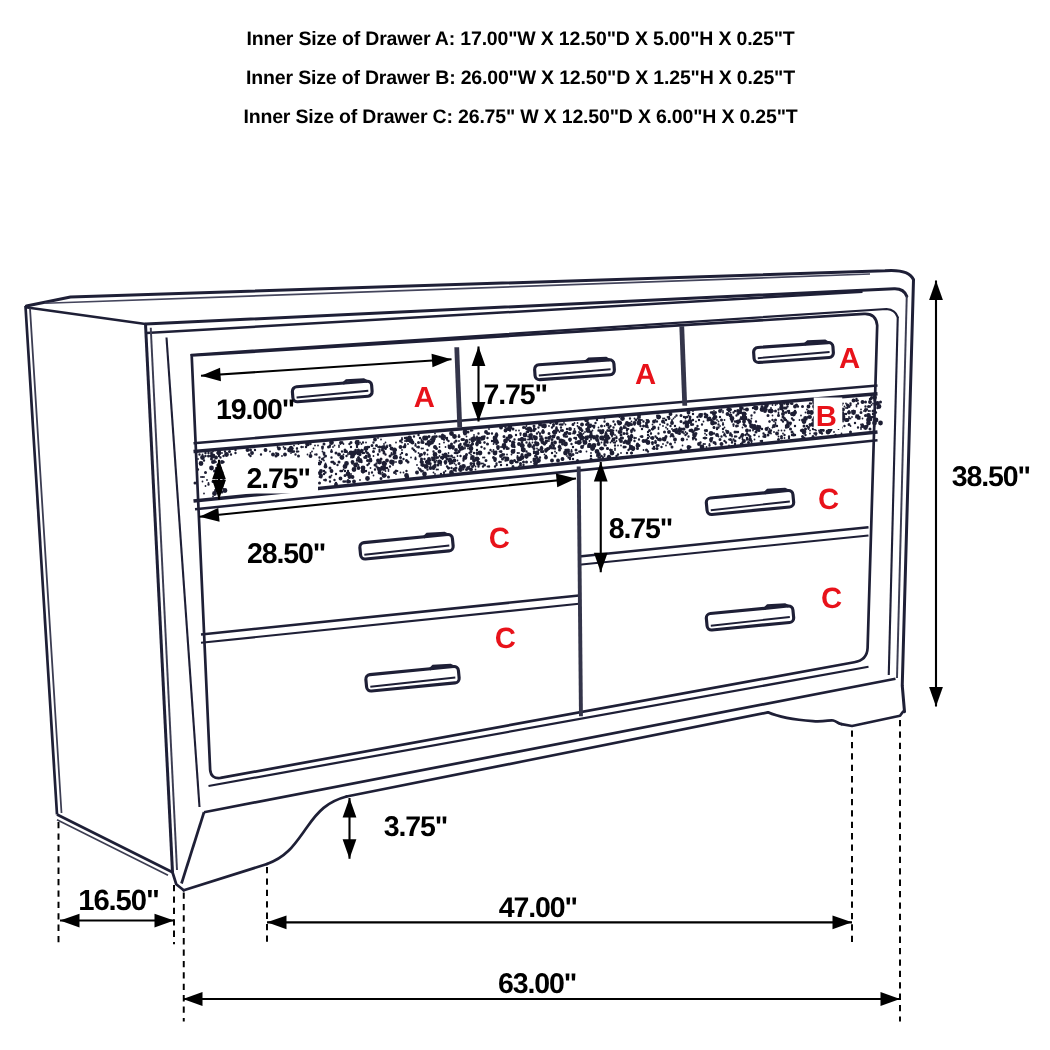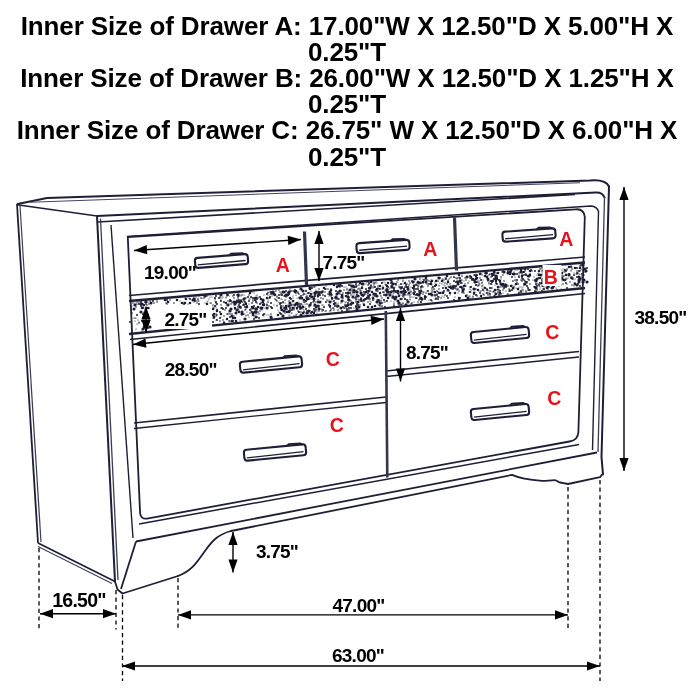--- a/index.html
+++ b/index.html
@@ -1,16 +1,16 @@
 <!DOCTYPE html>
 <html><head><meta charset="utf-8">
 <style>
 html,body{margin:0;padding:0;background:#fff;width:700px;height:700px;overflow:hidden}
 .toptext{position:absolute;left:0;top:12.5px;width:694px;text-align:center;
-font-family:"Liberation Sans",sans-serif;font-weight:bold;font-size:26px;line-height:26.2px;letter-spacing:-0.12px;color:#000;-webkit-font-smoothing:antialiased}
+font-family:"Liberation Sans",sans-serif;font-weight:bold;font-size:13px;line-height:26.2px;letter-spacing:-0.12px;color:#000;-webkit-font-smoothing:antialiased}
 </style></head>
 <body>
 <div class="toptext">Inner Size of Drawer A: 17.00"W X 12.50"D X 5.00"H X 0.25"T<br>
 Inner Size of Drawer B: 26.00"W X 12.50"D X 1.25"H X 0.25"T<br>
 Inner Size of Drawer C: 26.75" W X 12.50"D X 6.00"H X 0.25"T</div>
 <svg width="700" height="700" viewBox="0 0 700 700" style="position:absolute;left:0;top:0">
 <path d="M17.6,204 L47,198 L590,180.5 Q606,179.3 609,186.5" stroke="#1e1f36" stroke-width="2.0" fill="none" stroke-linecap="round" stroke-linejoin="round"></path>
     <line x1="30" y1="202.2" x2="580" y2="182.7" stroke="#44455c" stroke-width="1.1" stroke-linecap="butt"></line>
     <line x1="17" y1="204.8" x2="97" y2="216" stroke="#1e1f36" stroke-width="1.6" stroke-linecap="butt"></line>
     <path d="M97,216 L596,192.5 Q602.5,192.2 604.5,197.5" stroke="#1e1f36" stroke-width="2.0" fill="none" stroke-linecap="round" stroke-linejoin="round"></path>

